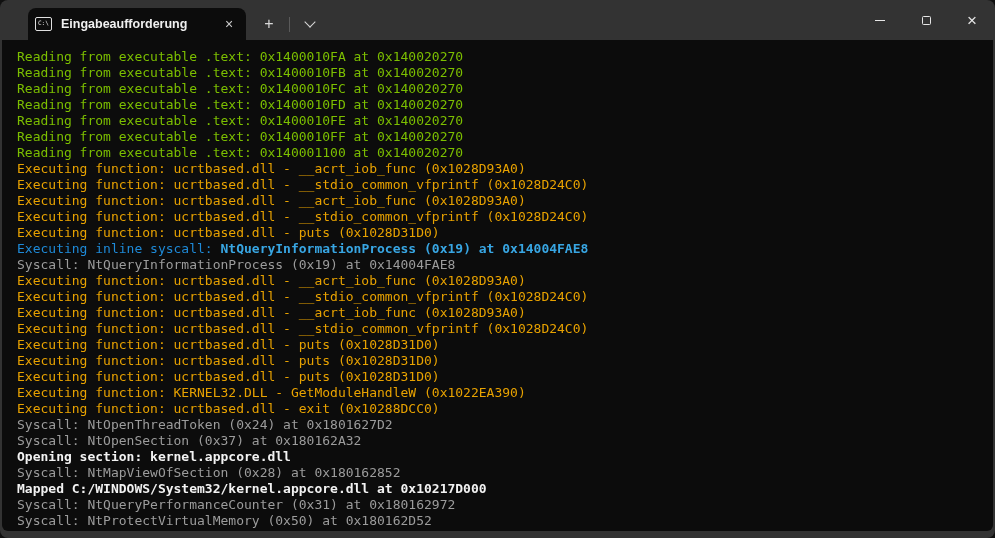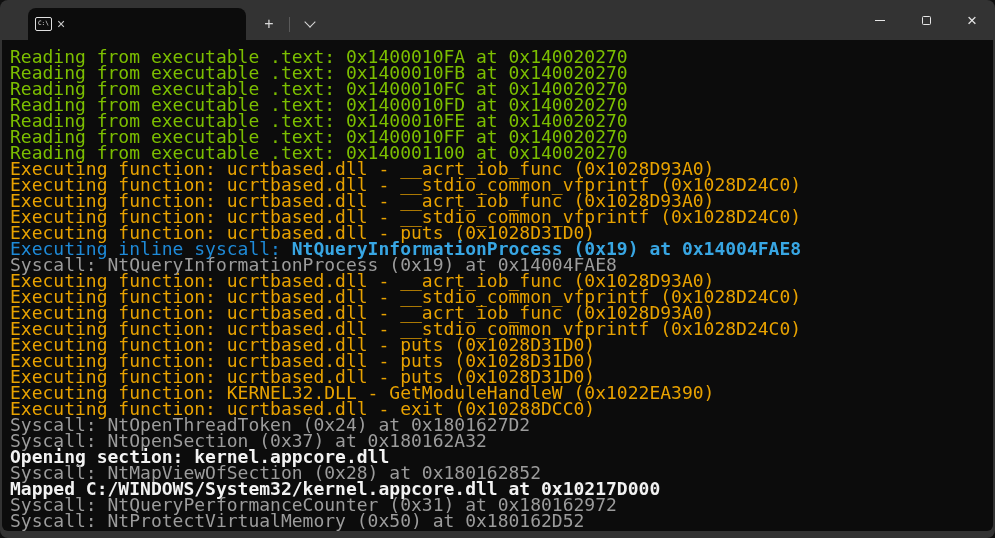--- a/index.html
+++ b/index.html
@@ -45,35 +45,36 @@
   }
   .window-controls{position:absolute;right:0;top:0;height:40px;display:flex;}
   .win-btn{width:46px;height:40px;display:flex;align-items:center;justify-content:center;cursor:pointer;}
   .min-glyph{width:10px;height:1px;background:#e6e6e6;}
   .max-glyph{width:9px;height:9px;border:1px solid #e6e6e6;border-radius:1.5px;box-sizing:border-box;}
   .close-glyph{color:#e6e6e6;font-size:17px;line-height:1;font-weight:300;}
   
   .terminal{
     position:absolute;top:40px;left:2px;right:2px;bottom:7px;
     background:#0c0c0c;border-radius:0 0 6px 6px;
-    padding:9px 4px 0 8px;box-sizing:border-box;overflow:hidden;
-    font-family:"DejaVu Sans Mono",monospace;font-size:18px;line-height:16px;
+    padding:9px 4px 0 15px;box-sizing:border-box;overflow:hidden;
+    font-family:"DejaVu Sans Mono",monospace;font-size:13px;line-height:16px;
     white-space:pre;
   }
   .line{height:16px;}
 </style>
 </head>
 <body>
 
 <div class="window">
 
   <div class="titlebar">
 
     <div class="tab">
       <span class="tab-icon">C:\</span>
+      <span class="tab-title">Eingabeaufforderung</span>
       <span class="tab-close">×</span>
     </div>
 
     <div class="tab-aux">
       <div class="aux-btn">
         <span class="plus-glyph">+</span>
       </div>
       <div class="separator"></div>
       <div class="aux-btn">
         <span class="chevron"></span>

